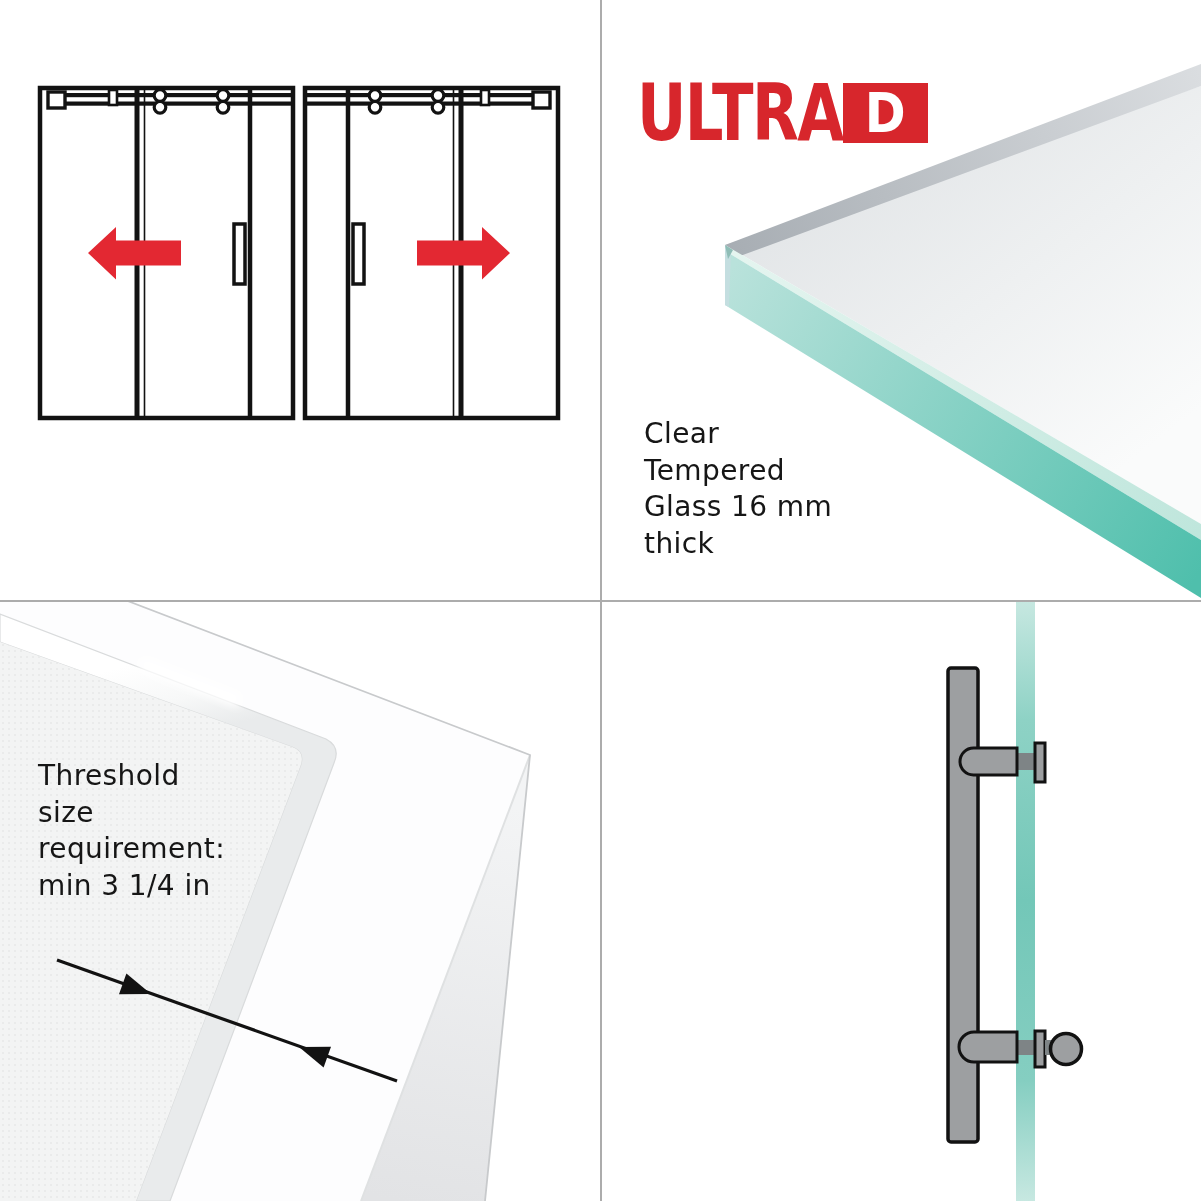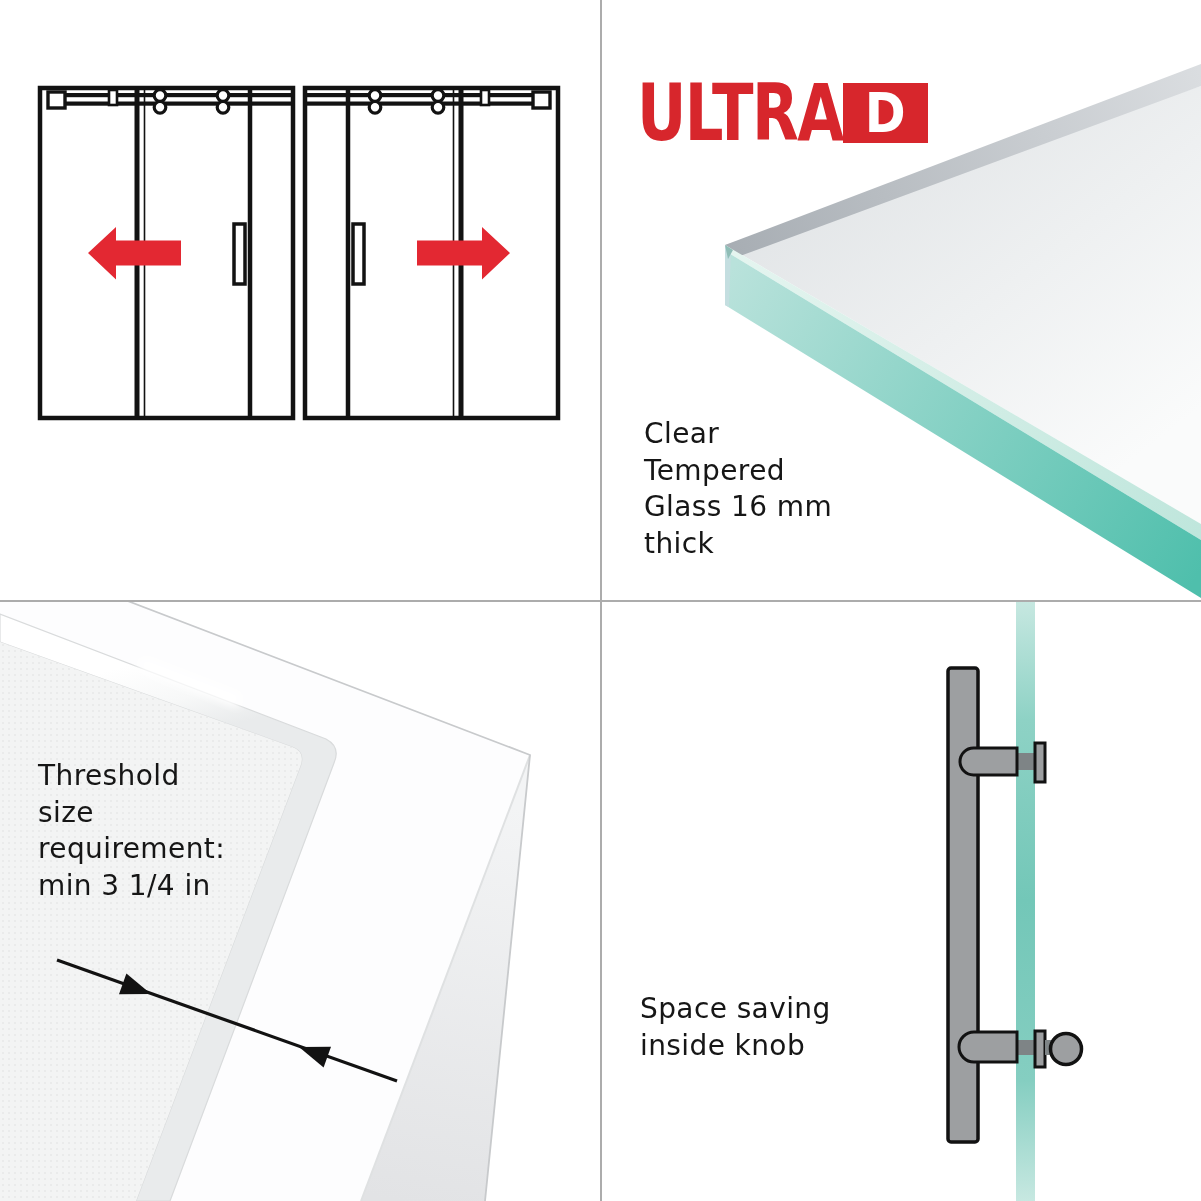--- a/index.html
+++ b/index.html
@@ -175,18 +175,16 @@
   </div>
 
   <div id="caption-tr" class="caption">Clear
 Tempered
 Glass 16 mm
 thick</div>
   <div id="caption-bl" class="caption">Threshold
 size
 requirement:
 min 3 1/4 in</div>
-  <div id="caption-br" class="caption">Space saving
-inside knob</div>
 
   <div id="divider-v" class="divider"></div>
   <div id="divider-h" class="divider"></div>
 </div>
 
 </body></html>

